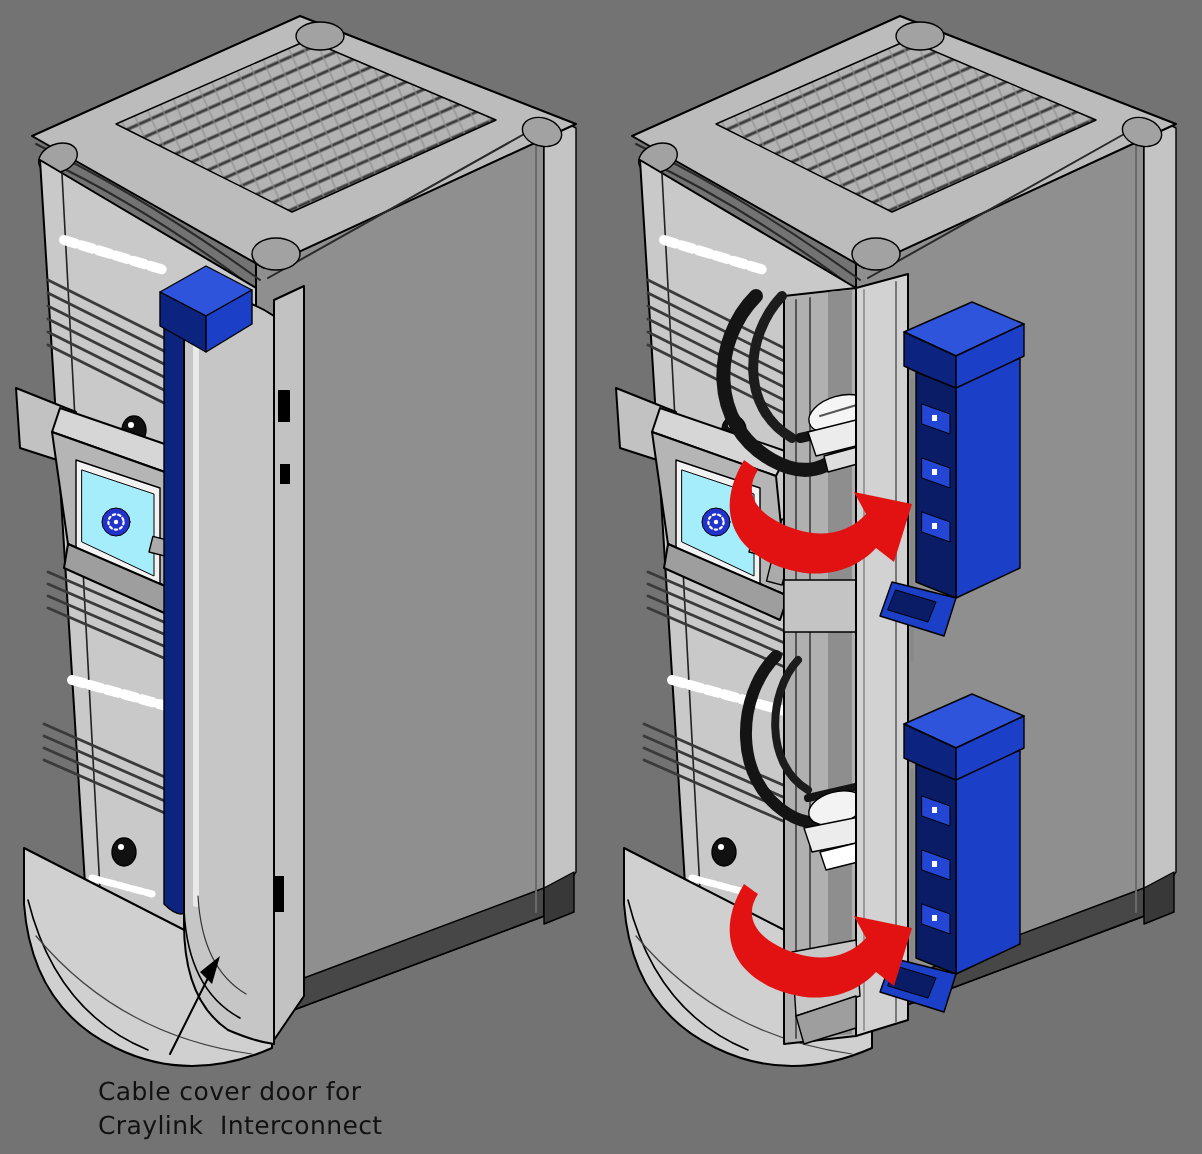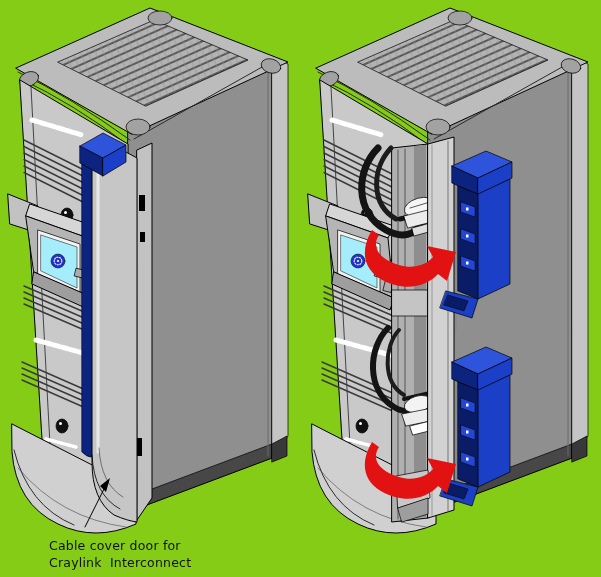--- a/index.html
+++ b/index.html
@@ -1,16 +1,16 @@
 <!DOCTYPE html>
 <html><head>
 <meta charset="utf-8">
 <style>
   html,body{margin:0;padding:0;background:#ffffff;}
-  .stage{position:relative;width:601px;height:577px;background:#84cc16;overflow:hidden;
+  .stage{position:relative;width:601px;height:577px;background:#737373;overflow:hidden;
          font-family:"DejaVu Sans","Liberation Sans",sans-serif;}
   svg{position:absolute;left:0;top:0;}
   svg *{stroke-linejoin:round;stroke-linecap:round;}
   .o{stroke:#000;stroke-width:1;}
   .o7{stroke:#000;stroke-width:.7;}
   .o5{stroke:#000;stroke-width:.5;}
   .nf{fill:none;}
   .slat{stroke:#3a3a3a;stroke-width:1.4;fill:none;}
   .rim{stroke:#2a2a2a;stroke-width:1;fill:none;}
   .rail{stroke:#555;stroke-width:1;fill:none;}

